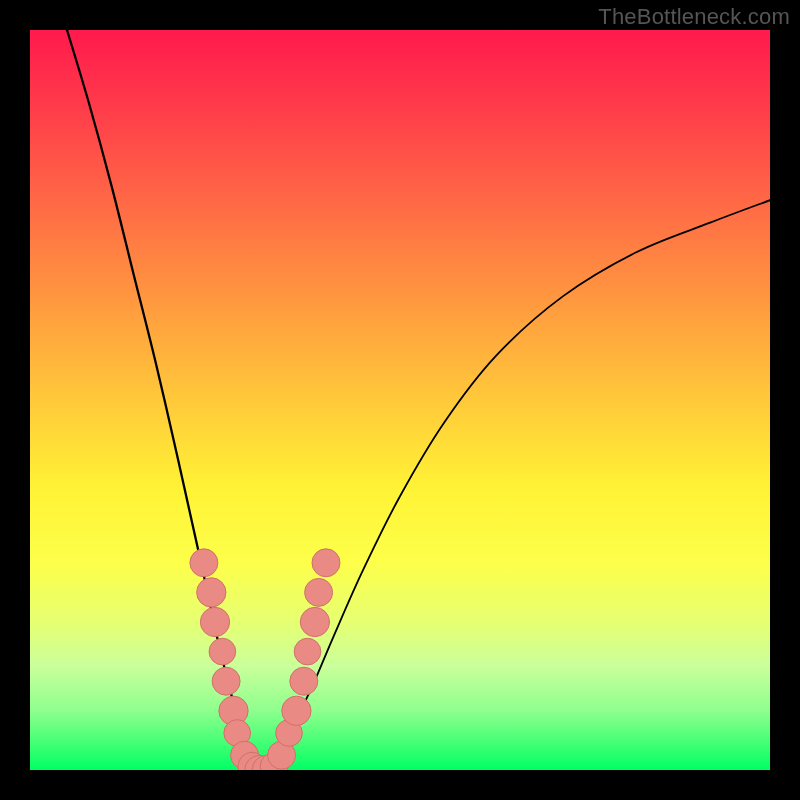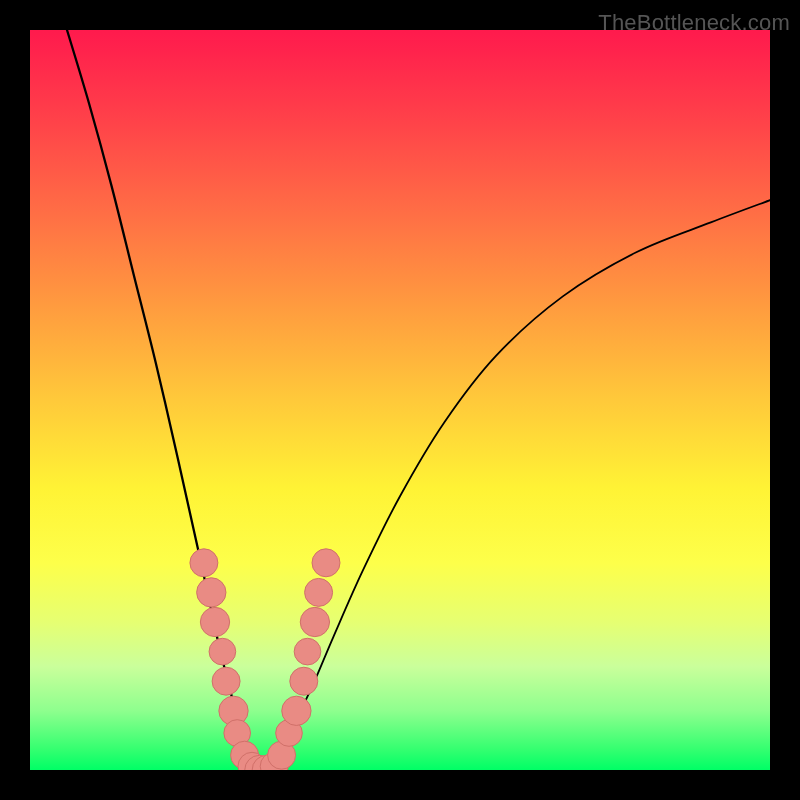--- a/index.html
+++ b/index.html
@@ -30,21 +30,21 @@
       #38ff71 97%,
       #00ff66 100%);
   }
   svg.curves {
     position: absolute;
     left: 0; top: 0;
     width: 740px; height: 740px;
   }
   .watermark {
     position: absolute;
-    top: 10px;
+    top: 4px;
     right: 10px;
     font-family: Arial, Helvetica, sans-serif;
     font-size: 22px;
     color: #555;
     letter-spacing: 0.2px;
     text-align: center;
   }
 </style>
 </head>
 <body>

